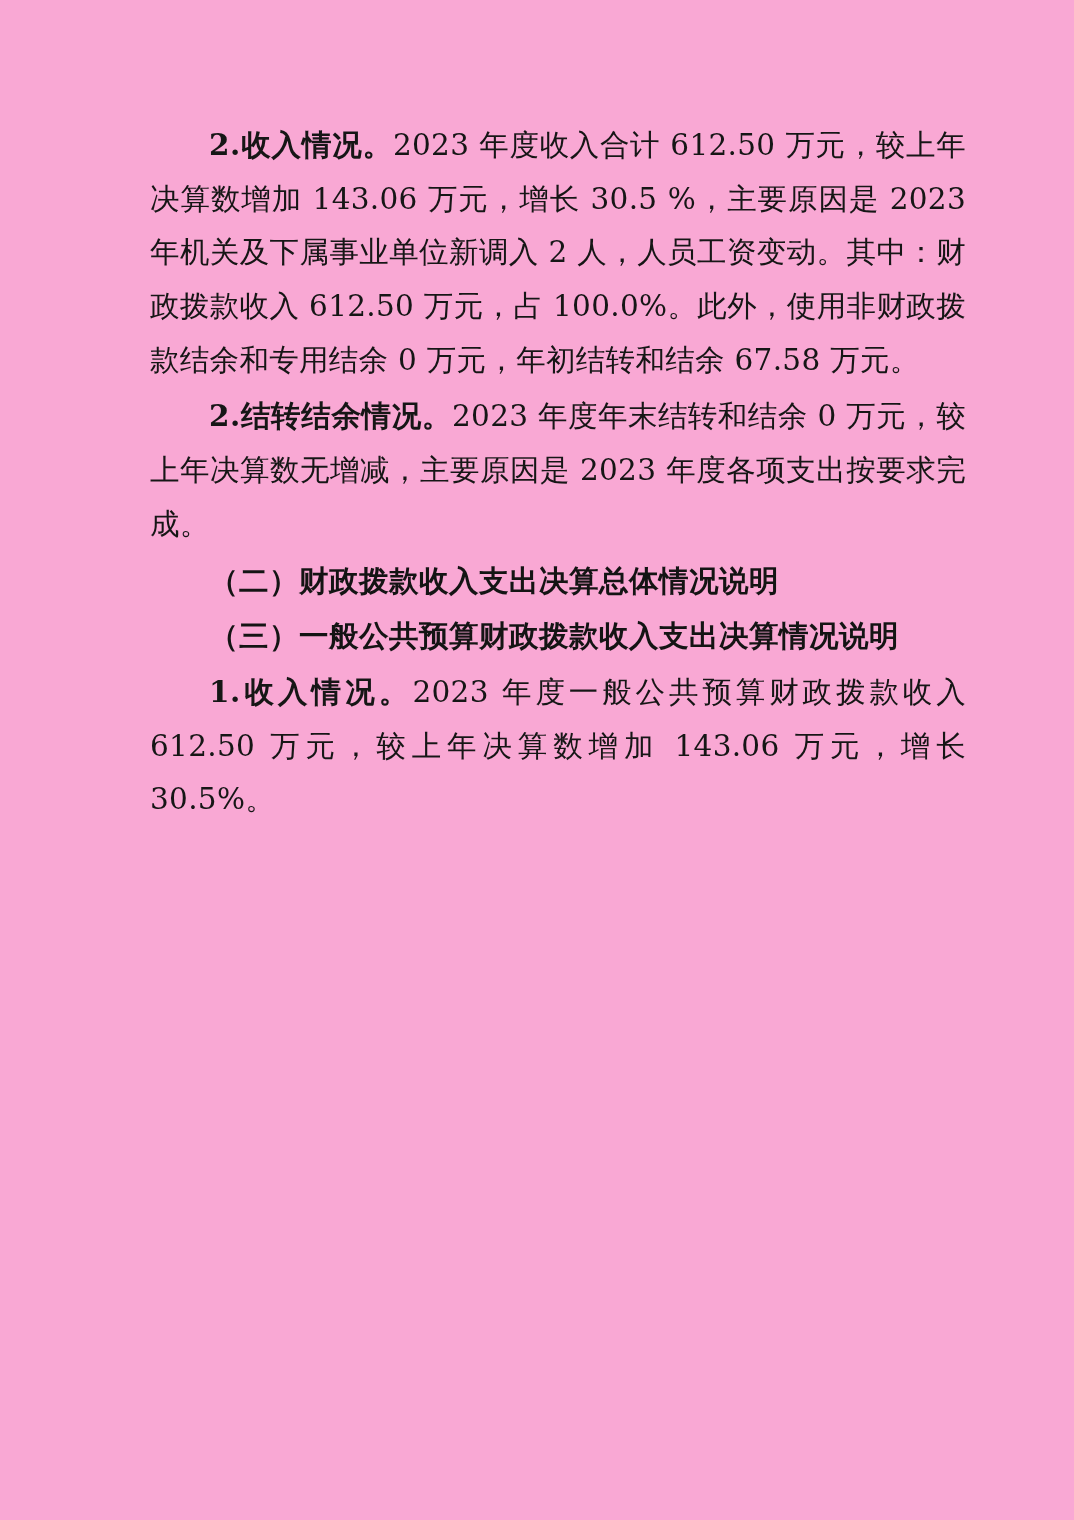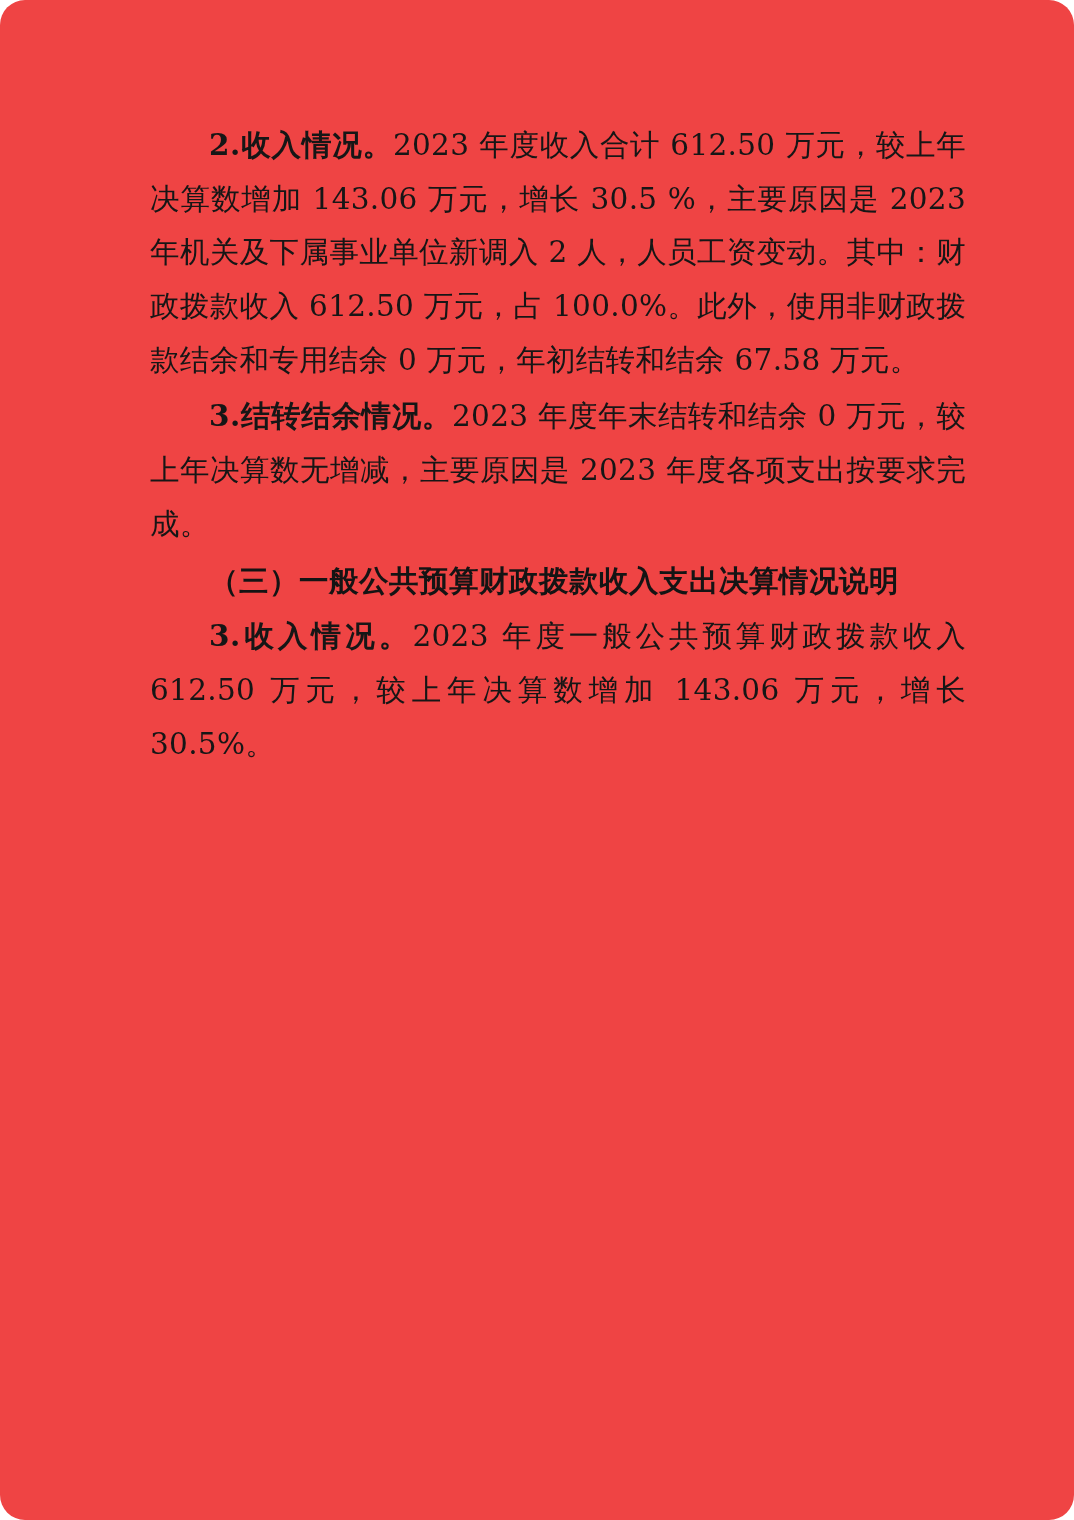--- a/index.html
+++ b/index.html
@@ -12,22 +12,21 @@
     min-height: 1520px;
     font-family: "DejaVu Serif", "Liberation Serif", serif;
     color: #1a1a1a;
   }
   .page {
     position: relative;
     width: 1074px;
     min-height: 1520px;
     box-sizing: border-box;
     padding: 118px 108px 60px 150px;
-    background: #ef4444;
-    border-radius: 25px;
+    background: #f9a8d4;
   }
   .doc-body {
     display: block;
   }
   p.para {
     margin: 0 0 2px 0;
     font-size: 29.5px;
     line-height: 1.82;
     text-align: justify;
     text-justify: inter-ideograph;
@@ -57,25 +56,26 @@
 
 <div class="page">
   <div class="doc-body">
 
     <p class="para indent">
       <span class="heading-run">2.收入情况。</span><span>2023 年度收入合计 612.50 万元，较上年决算数增加 143.06 万元，增长 30.5 %，主要原因是 2023 年机关及下属事业单位新调入 2 人，人员工资变动。其中：财政拨款收入 612.50 万元，占 100.0%。此外，使用非财政拨款结余和专用结余 0 万元，年初结转和结余 67.58 万元。</span>
     </p>
 
 
     <p class="para indent">
-      <span class="heading-run">3.结转结余情况。</span><span>2023 年度年末结转和结余 0 万元，较上年决算数无增减，主要原因是 2023 年度各项支出按要求完成。</span>
+      <span class="heading-run">2.结转结余情况。</span><span>2023 年度年末结转和结余 0 万元，较上年决算数无增减，主要原因是 2023 年度各项支出按要求完成。</span>
     </p>
 
+    <p class="section-heading">（二）财政拨款收入支出决算总体情况说明</p>
 
 
     <p class="section-heading">（三）一般公共预算财政拨款收入支出决算情况说明</p>
 
     <p class="para indent">
-      <span class="heading-run">3.收入情况。</span><span>2023 年度一般公共预算财政拨款收入 612.50 万元，较上年决算数增加 143.06 万元，增长 30.5%。</span>
+      <span class="heading-run">1.收入情况。</span><span>2023 年度一般公共预算财政拨款收入 612.50 万元，较上年决算数增加 143.06 万元，增长 30.5%。</span>
     </p>
 
   </div>
 </div>
 
 </body></html>

